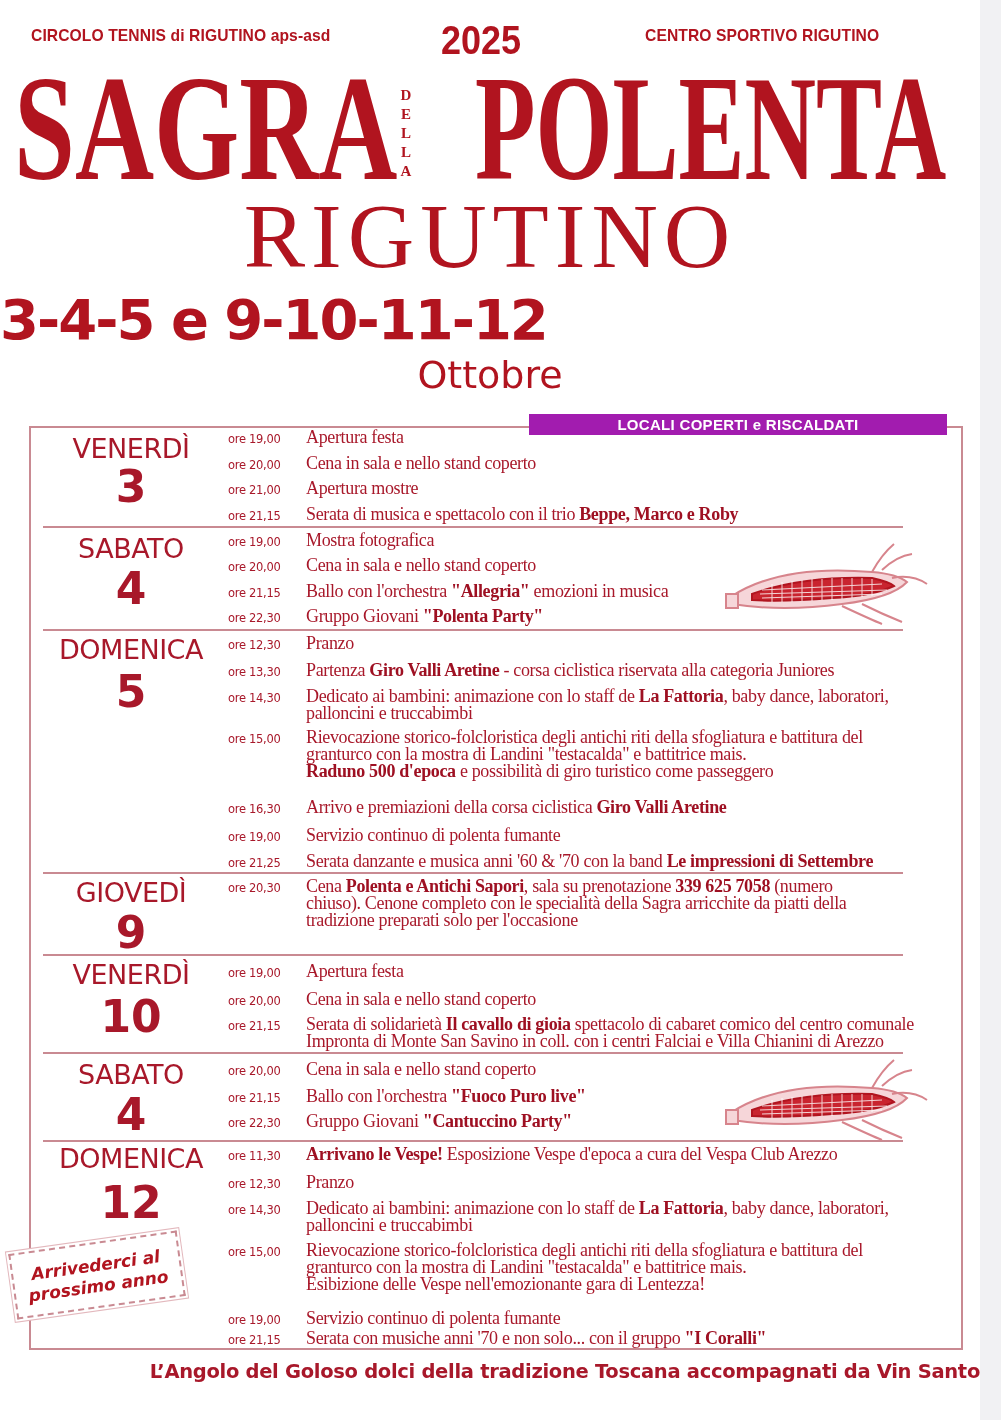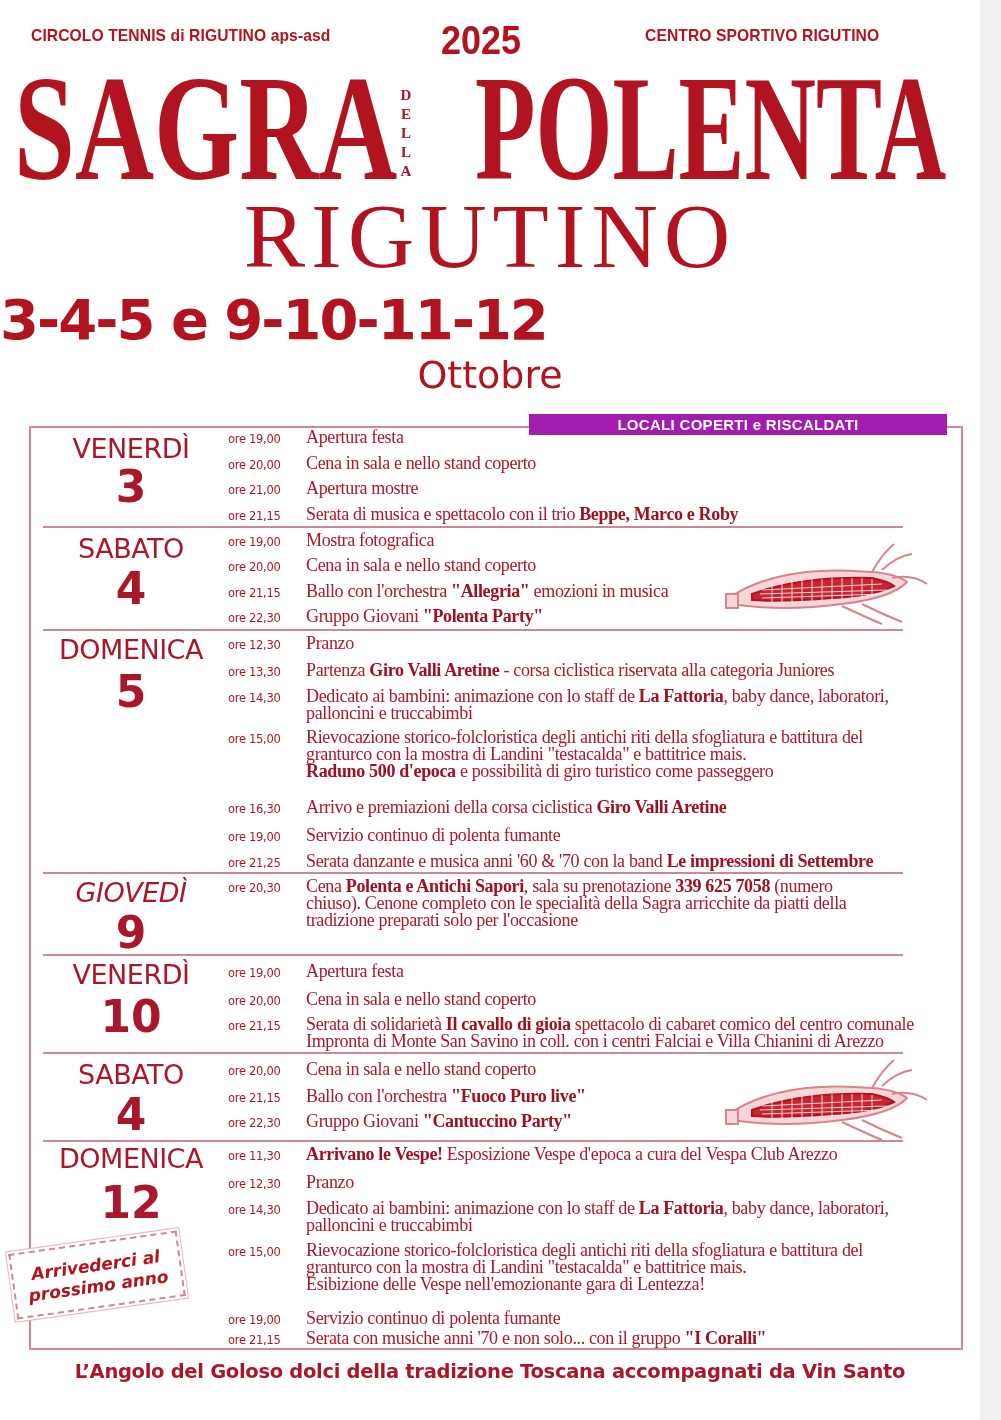--- a/index.html
+++ b/index.html
@@ -83,21 +83,21 @@
   .ev-text b { font-weight: bold; color: #9e1022; }
   .corn { position: absolute; }
   .stamp {
     position: absolute; left: 12px; top: 1242px; width: 170px; height: 66px; transform: rotate(-8deg);
     background: #ffffff; border: 2px dashed #c98a92; box-sizing: border-box; text-align: center;
     font-family: "DejaVu Sans", sans-serif; font-weight: bold; font-style: italic; font-size: 17px;
     line-height: 21px; color: #b1141f; padding-top: 11px; z-index: 3;
     box-shadow: 0 0 0 2px #fff, 0 0 0 3px #e3b8bd;
   }
   .footer-1 {
-    position: absolute; left: 0; width: 980px; top: 1360px; text-align: center;
+    position: absolute; left: 0; width: 980px; top: 1360px; text-align: right;
     font-family: "DejaVu Sans", sans-serif; font-weight: bold; font-size: 19.5px; line-height: 24px;
     color: #a8182a; letter-spacing: -0.3px;
   }
   .footer-2 {
     position: absolute; left: 0; width: 980px; top: 1384px; text-align: center;
     font-family: "DejaVu Sans", sans-serif; font-weight: bold; font-style: italic; font-size: 14px;
     line-height: 18px; color: #a8182a;
   }
 </style>
 </head>
@@ -195,21 +195,21 @@
         <div class="ev" style="top: 196px;">
           <span class="ev-time">ore 19,00</span>
           <div class="ev-text"><span>Servizio continuo di polenta fumante</span></div>
         </div>
         <div class="ev" style="top: 222px;">
           <span class="ev-time">ore 21,25</span>
           <div class="ev-text"><span>Serata danzante e musica anni '60 &amp; '70 con la band </span><b>Le impressioni di Settembre</b></div>
         </div>
       </div>
       <div class="day" style="top: 446px; height: 82px;">
-        <div class="day-label" style="top: 4px; font-style: italic;">GIOVEDÌ</div>
+        <div class="day-label" style="top: 4px;">GIOVEDÌ</div>
         <div class="day-num" style="top: 36px;">9</div>
         <div class="ev" style="top: 4px;">
           <span class="ev-time">ore 20,30</span>
           <div class="ev-text"><span>Cena </span><b>Polenta e Antichi Sapori</b><span>, sala su prenotazione </span><b>339  625 7058</b><span> (numero
 chiuso). Cenone completo con le specialità della Sagra arricchite da piatti della
 tradizione preparati solo per l'occasione</span></div>
         </div>
       </div>
       <div class="day" style="top: 528px; height: 98px;">
         <div class="day-label" style="top: 4px;">VENERDÌ</div>

